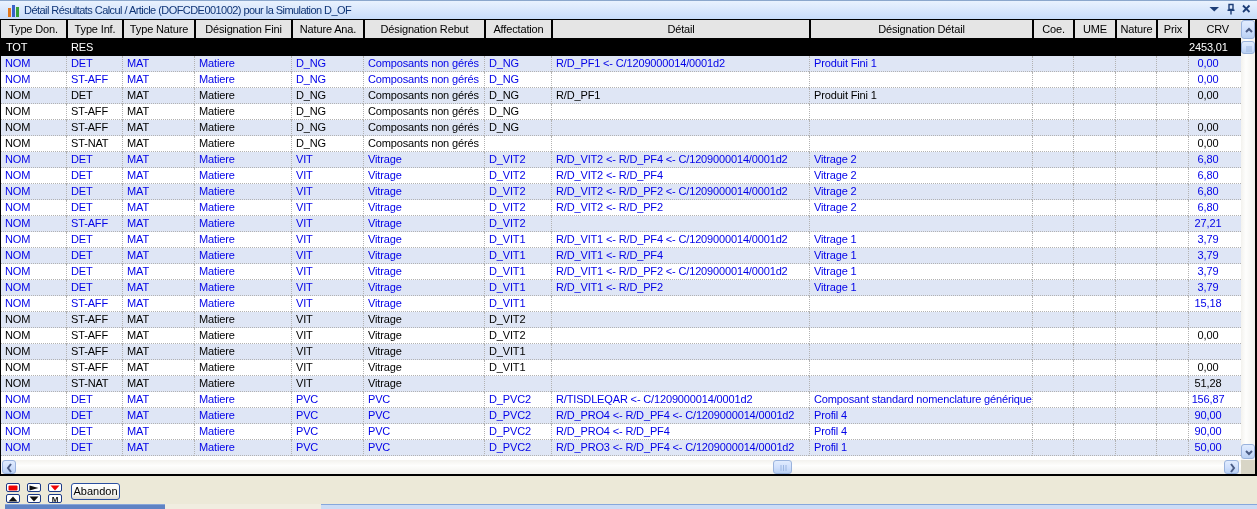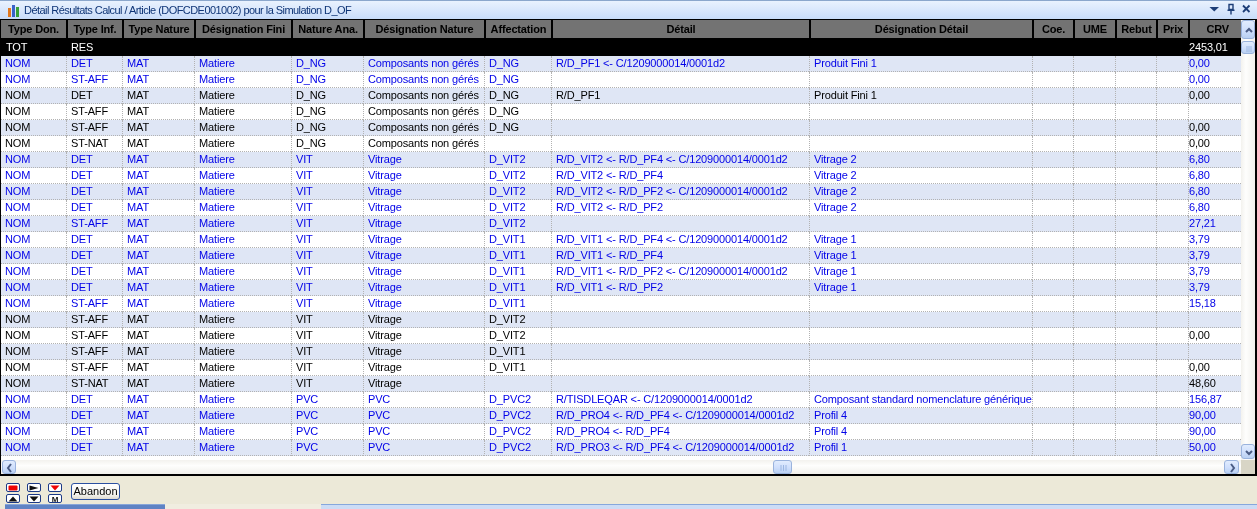--- a/index.html
+++ b/index.html
@@ -7,29 +7,29 @@
 .titlebar{position:absolute;left:0;top:0;width:1257px;height:29px;
   background:linear-gradient(to bottom,#e9f2fe 0%,#d3e3fb 45%,#b4d0f7 100%);
   border-top:1px solid #8ba7cc;box-sizing:border-box;}
 .title-text{position:absolute;left:24px;top:3px;font-size:11px;color:#0f3576;white-space:nowrap;letter-spacing:-0.55px;}
 .grid{position:absolute;left:0;top:19px;width:1257px;height:457px;box-sizing:border-box;
   border:1px solid #000;border-right-width:2px;border-bottom-width:2px;background:#fff;}
 table{border-collapse:separate;border-spacing:0;table-layout:fixed;width:1240px;}
 td,th{box-sizing:border-box;overflow:hidden;white-space:nowrap;padding:0 0 0 4px;
   font-size:11px;line-height:15px;letter-spacing:-0.15px;}
 svg{display:block;}
-th{background:#737373;height:20px;border-bottom:2px solid #000;border-left:2px solid #000;
-  font-weight:bold;color:#000;text-align:center;padding:0 1px;line-height:18px;}
+th{background:#e5e5e5;height:20px;border-bottom:2px solid #000;border-left:2px solid #000;
+  font-weight:normal;color:#000;text-align:center;padding:0 1px;line-height:18px;}
 th.first{border-left:none;}
 td{height:16px;border-bottom:1px dotted #b2b2b2;border-left:1px dotted #b2b2b2;color:#000;}
 td.first{border-left:none;margin-left:14px;}
 tr.tot td{background:#000;color:#fff;border-bottom:1px solid #000;border-left:1px solid #000;}
 tr.alt td{background:#dfe6f5;}
 tr.b td{color:#0202e8;}
-td.num{text-align:left;padding:0 14px 0 0;}
+td.num{text-align:center;padding:0 14px 0 0;}
 .vscroll{position:absolute;right:0;top:0;width:14px;height:454px;background:linear-gradient(to right,#f3f2ee 0%,#fefefd 35%,#f1f0ec 100%);}
 .sbtn{position:absolute;box-sizing:border-box;background:linear-gradient(to bottom,#e1ecfe 0%,#cfdffc 55%,#b9d0f2 100%);
   border:1px solid #9ab3dd;border-radius:3px;color:#4f618c;}
 .chev{position:absolute;left:0;top:0;width:100%;height:100%;}
 .hscroll{position:absolute;left:0;bottom:0;width:1240px;height:14px;background:linear-gradient(to bottom,#f3f2ee 0%,#fefefd 40%,#f1f0ec 100%);}
 .corner{position:absolute;right:0;bottom:0;width:14px;height:14px;background:#d8d5c6;}
 .footer{position:absolute;left:0;top:476px;width:1257px;height:28px;background:#ece9d8;}
 .mbtn{position:absolute;width:14px;height:9px;box-sizing:border-box;background:#fff;
   border:1px solid #1c3a87;border-radius:2px;}
 .abandon{position:absolute;left:71px;top:7px;width:49px;height:17px;box-sizing:border-box;
@@ -70,27 +70,27 @@
 <col style="width:32px">
 <col style="width:53px">
 </colgroup>
 <tbody>
         <tr>
 <th class="first">Type Don.</th>
 <th>Type Inf.</th>
 <th>Type Nature</th>
 <th>Désignation Fini</th>
 <th>Nature Ana.</th>
-<th>Désignation Nature</th>
+<th>Désignation Rebut</th>
 <th>Affectation</th>
 <th>Détail</th>
 <th>Désignation Détail</th>
 <th>Coe.</th>
 <th>UME</th>
-<th>Rebut</th>
+<th>Nature</th>
 <th>Prix</th>
 <th style="text-align:right;padding-right:12px">CRV</th>
 </tr>
 <tr class="tot">
           <td class="first">TOT</td>
           <td>RES</td>
           <td></td>
           <td></td>
           <td></td>
           <td></td>
@@ -430,21 +430,21 @@
 <td>Matiere</td>
 <td>VIT</td>
 <td>Vitrage</td>
 <td></td>
 <td></td>
 <td></td>
 <td></td>
 <td></td>
 <td></td>
 <td></td>
-<td class="num">48,60</td>
+<td class="num">51,28</td>
 </tr>
 <tr class="b">
 <td class="first">NOM</td>
 <td>DET</td>
 <td>MAT</td>
 <td>Matiere</td>
 <td>PVC</td>
 <td>PVC</td>
 <td>D_PVC2</td>
 <td>R/TISDLEQAR &lt;- C/1209000014/0001d2</td>

